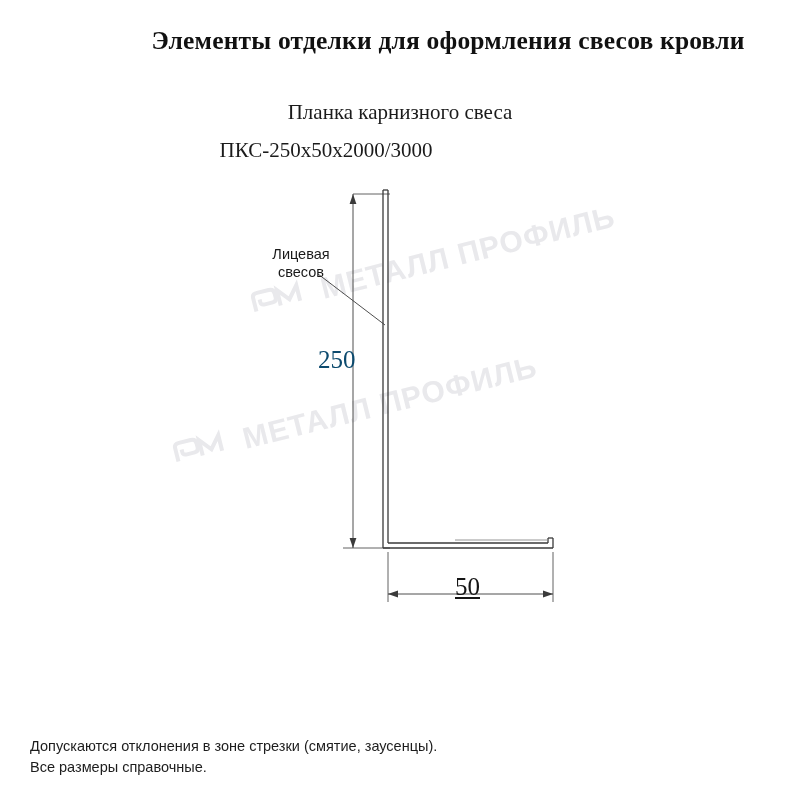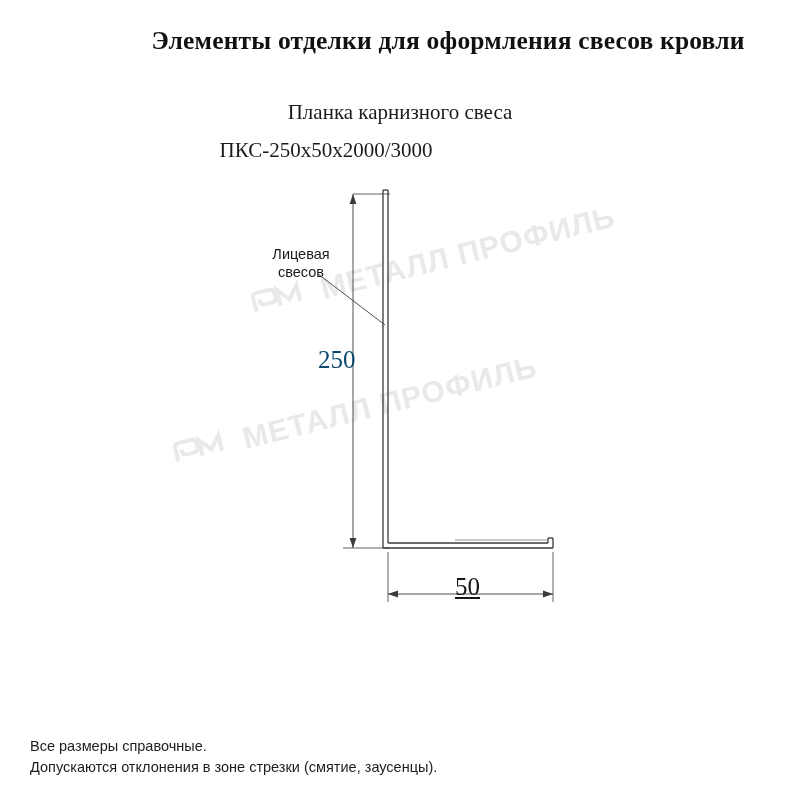--- a/index.html
+++ b/index.html
@@ -195,17 +195,17 @@
     <div class="label-face">
       <div>Лицевая</div>
       <div>свесов</div>
     </div>
 
     <div class="dim-250">250</div>
     <div class="dim-50">50</div>
   </div>
 
   <div class="notes">
+    <div>Допускаются отклонения в зоне стрезки (смятие, заусенцы).</div>
     <div>Все размеры справочные.</div>
-    <div>Допускаются отклонения в зоне стрезки (смятие, заусенцы).</div>
   </div>
 
 </div>
 
 </body></html>

